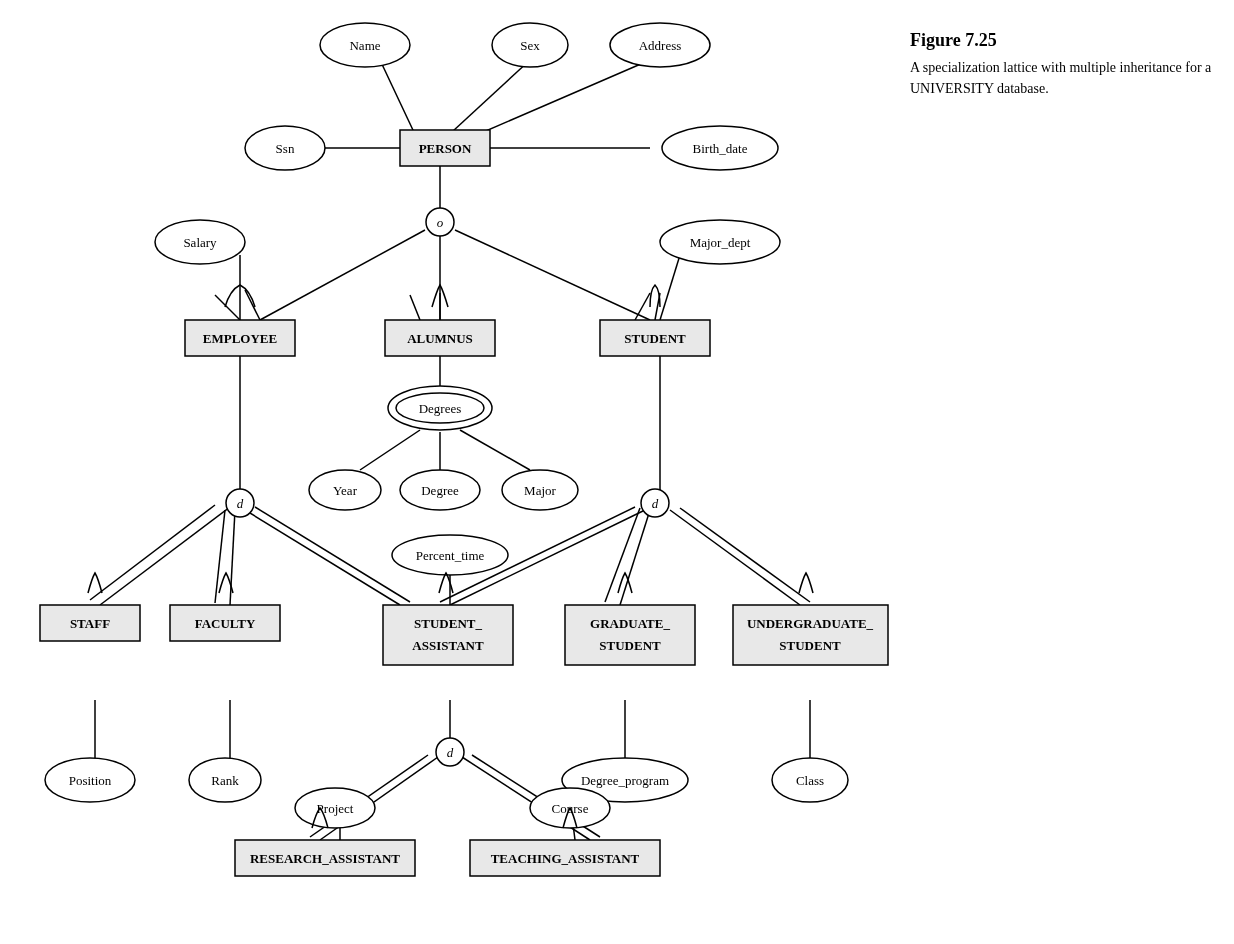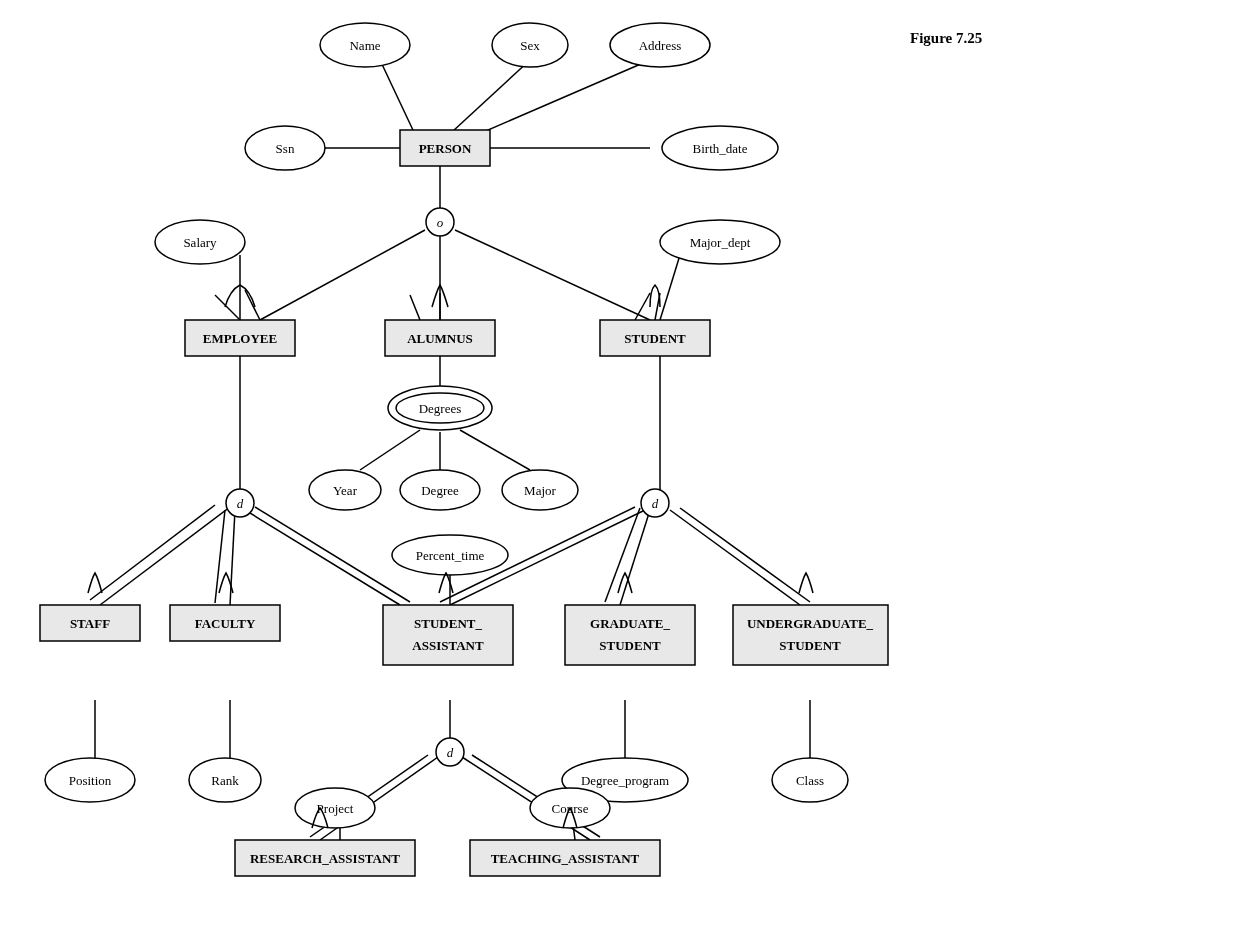--- a/index.html
+++ b/index.html
@@ -22,21 +22,21 @@
       height: 944px;
     }
     #caption-area {
       position: absolute;
       top: 30px;
       left: 910px;
       width: 310px;
     }
     .fig-title {
       font-weight: bold;
-      font-size: 15px;
+      font-size: 18px;
       margin-bottom: 6px;
     }
     .fig-desc {
       font-size: 14px;
       line-height: 1.5;
     }
   </style>
 </head>
 <body>
 
@@ -256,13 +256,14 @@
 
   <path d="M 328 828 Q 324 813 320 808 Q 316 813 312 828" fill="none" stroke="#000" stroke-width="1.5"></path>
 
   <path d="M 577 828 Q 573 813 570 808 Q 567 813 563 828" fill="none" stroke="#000" stroke-width="1.5"></path>
 
 </svg>
 </div>
 
 <div id="caption-area">
   <div class="fig-title">Figure 7.25</div>
+  <div class="fig-desc">A specialization lattice with multiple inheritance for a UNIVERSITY database.</div>
 </div>
 
 </body></html>

